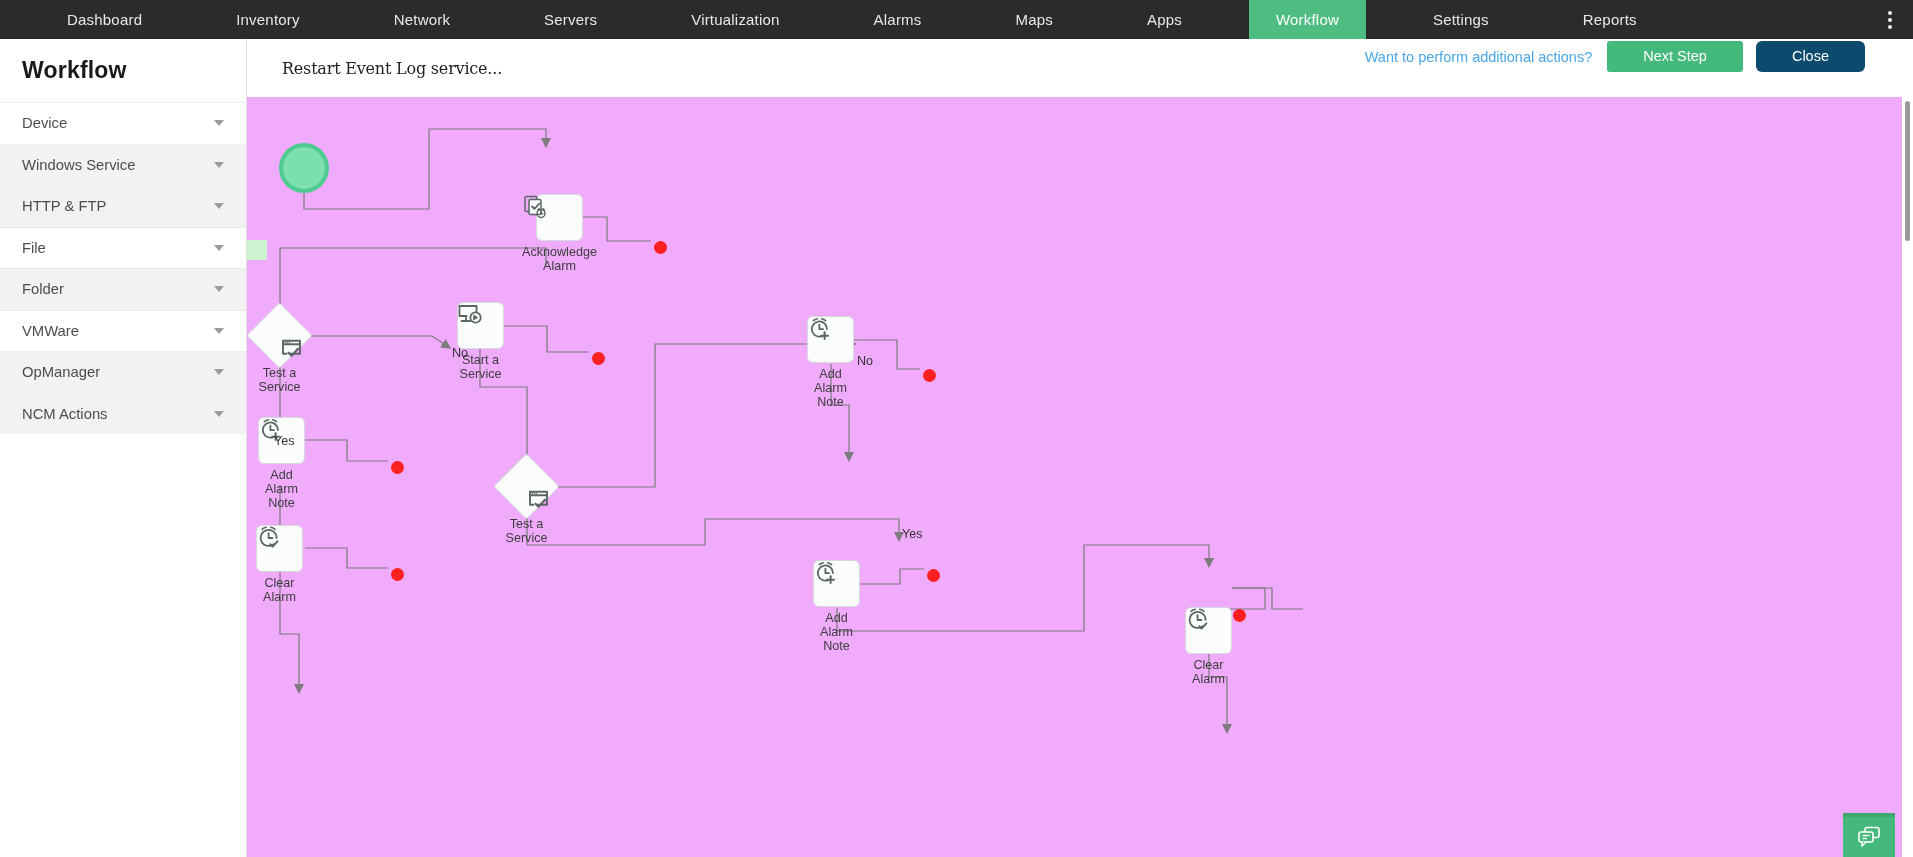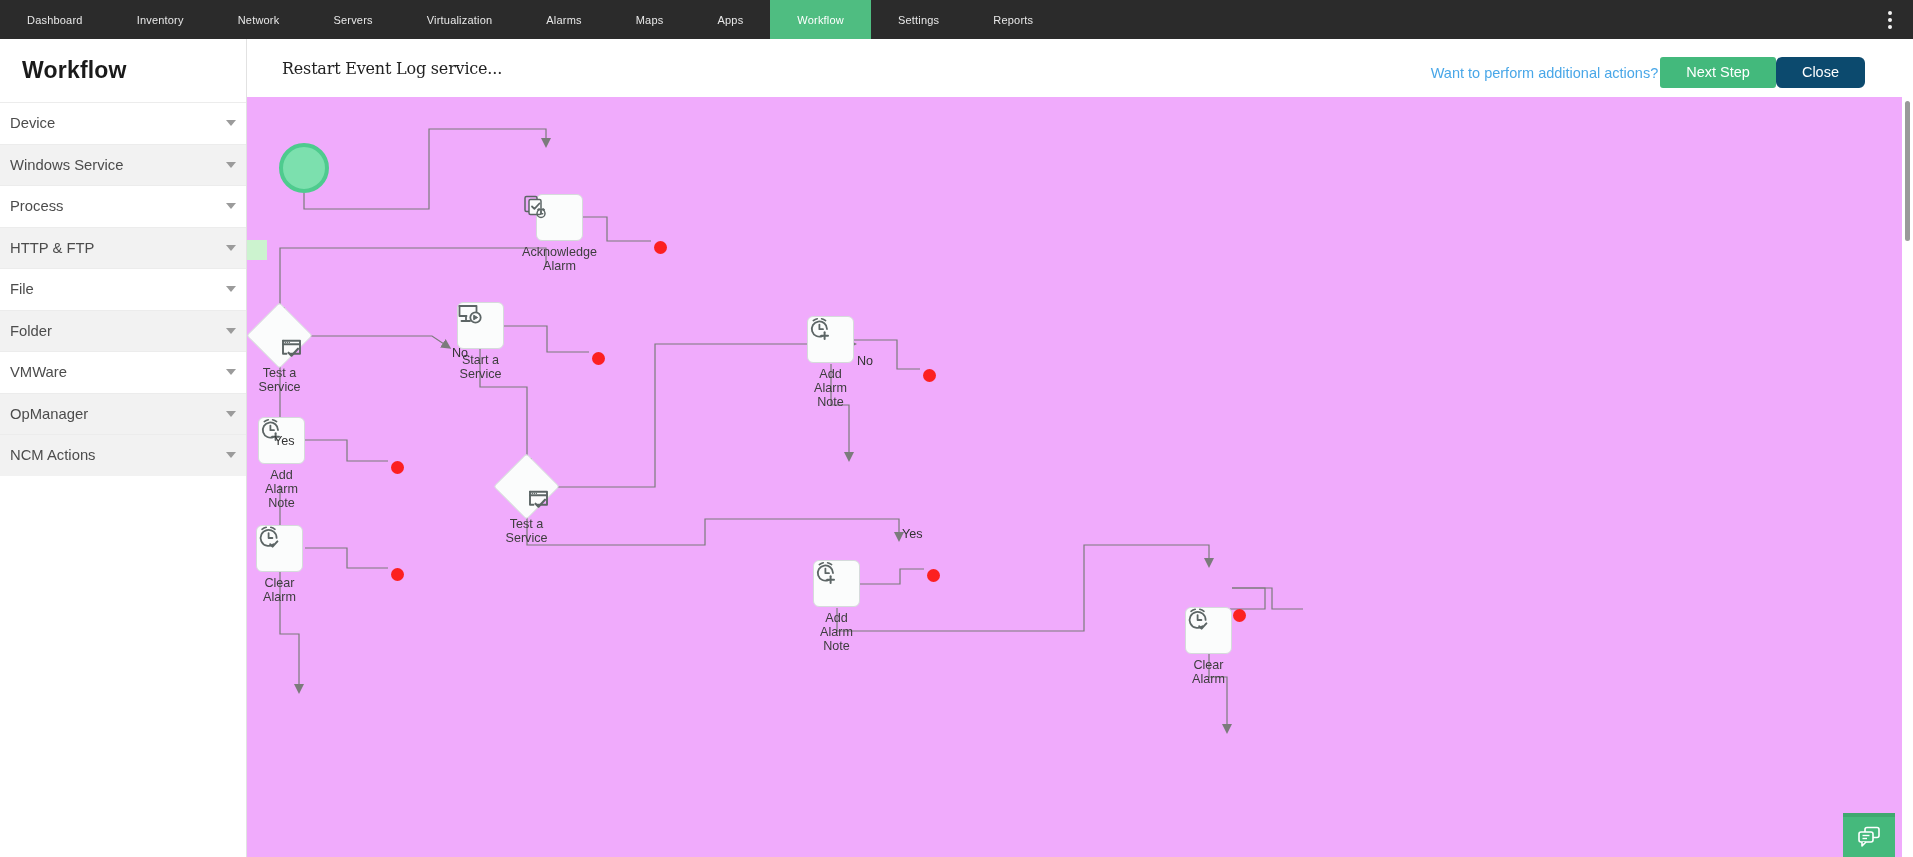--- a/index.html
+++ b/index.html
@@ -14,25 +14,26 @@
   .topnav {
     position: absolute; top: 0; left: 0;
     width: 1913px; height: 39px;
     background: #2b2b2b;
     display: flex; align-items: stretch;
   }
   .nav-item {
     display: flex; align-items: center; justify-content: center;
     padding: 0 27px;
     color: #e8e8e8;
-    font-size: 11px;
+    font-size: 15px;
     letter-spacing: .2px;
     cursor: pointer;
     white-space: nowrap;
     height: 39px;
+    margin-left: 40px;
   }
   .nav-item.active { background: #4fbd81; color: #ffffff; }
   .nav-kebab {
     position: absolute; right: 8px; top: 0;
     width: 30px; height: 39px;
     display: flex; flex-direction: column;
     align-items: center; justify-content: center;
     gap: 3px; cursor: pointer;
   }
   .nav-kebab i { width: 4px; height: 4px; border-radius: 50%; background: #f2f2f2; display:block; }
@@ -45,21 +46,21 @@
     border-right: 1px solid #e2e2e2;
   }
   .sidebar-title {
     font-size: 23px; font-weight: bold; color: #1a1a1a;
     padding: 18px 0 18px 22px;
     letter-spacing: .2px;
   }
   .side-item {
     height: 41.5px;
     display: flex; align-items: center;
-    padding: 0 10px;
+    padding: 0 22px;
     font-size: 14.8px;
     color: #4c4c4c;
     cursor: pointer;
     position: relative;
     border-top: 1px solid #ececec;
   }
   .side-item.alt { background: #f2f2f2; }
   .side-item .label { flex: 1; }
   .caret {
     width: 0; height: 0;
@@ -78,31 +79,31 @@
   .page-head {
     position: relative; height: 58px;
   }
   .page-title {
     position: absolute; left: 35px; top: 20px;
     font-size: 16px; color: #222222;
     font-family: "DejaVu Serif", serif;
     letter-spacing: -.2px;
   }
   .head-right {
-    position: absolute; right: 48px; top: 18px;
-    display: flex; align-items: center; 
+    position: absolute; right: 48px; top: 2px;
+    display: flex; align-items: center; gap: 13px;
   }
   .link-more {
     color: #49a7e8; font-size: 14.5px; cursor: pointer;
     margin-right: 2px;
   }
   .btn {
     border: none; border-radius: 3px;
     font-size: 14.5px; color: #ffffff;
-    padding: 0 26px; height: 31px; line-height: 31px;
+    padding: 0 36px; height: 31px; line-height: 31px;
     cursor: pointer; font-family: "Liberation Sans", sans-serif;
   }
   .btn-next { background: #43b97c; }
   .btn-close { background: #0c4a6e; border-radius: 6px; }
 
   
   .canvas {
     position: absolute; top: 58px; left: 0;
     width: 1666px; height: 760px;
     background: #f0abfc;
@@ -214,24 +215,20 @@
   <div class="sidebar-title">Workflow</div>
   <div id="side-items">
       <div class="side-item">
         <span class="label">Device</span>
         <span class="caret"></span>
       </div>
       <div class="side-item alt">
         <span class="label">Windows Service</span>
         <span class="caret"></span>
       </div>
-      <div class="side-item">
-        <span class="label">Process</span>
-        <span class="caret"></span>
-      </div>
       <div class="side-item alt">
         <span class="label">HTTP &amp; FTP</span>
         <span class="caret"></span>
       </div>
       <div class="side-item">
         <span class="label">File</span>
         <span class="caret"></span>
       </div>
       <div class="side-item alt">
         <span class="label">Folder</span>

